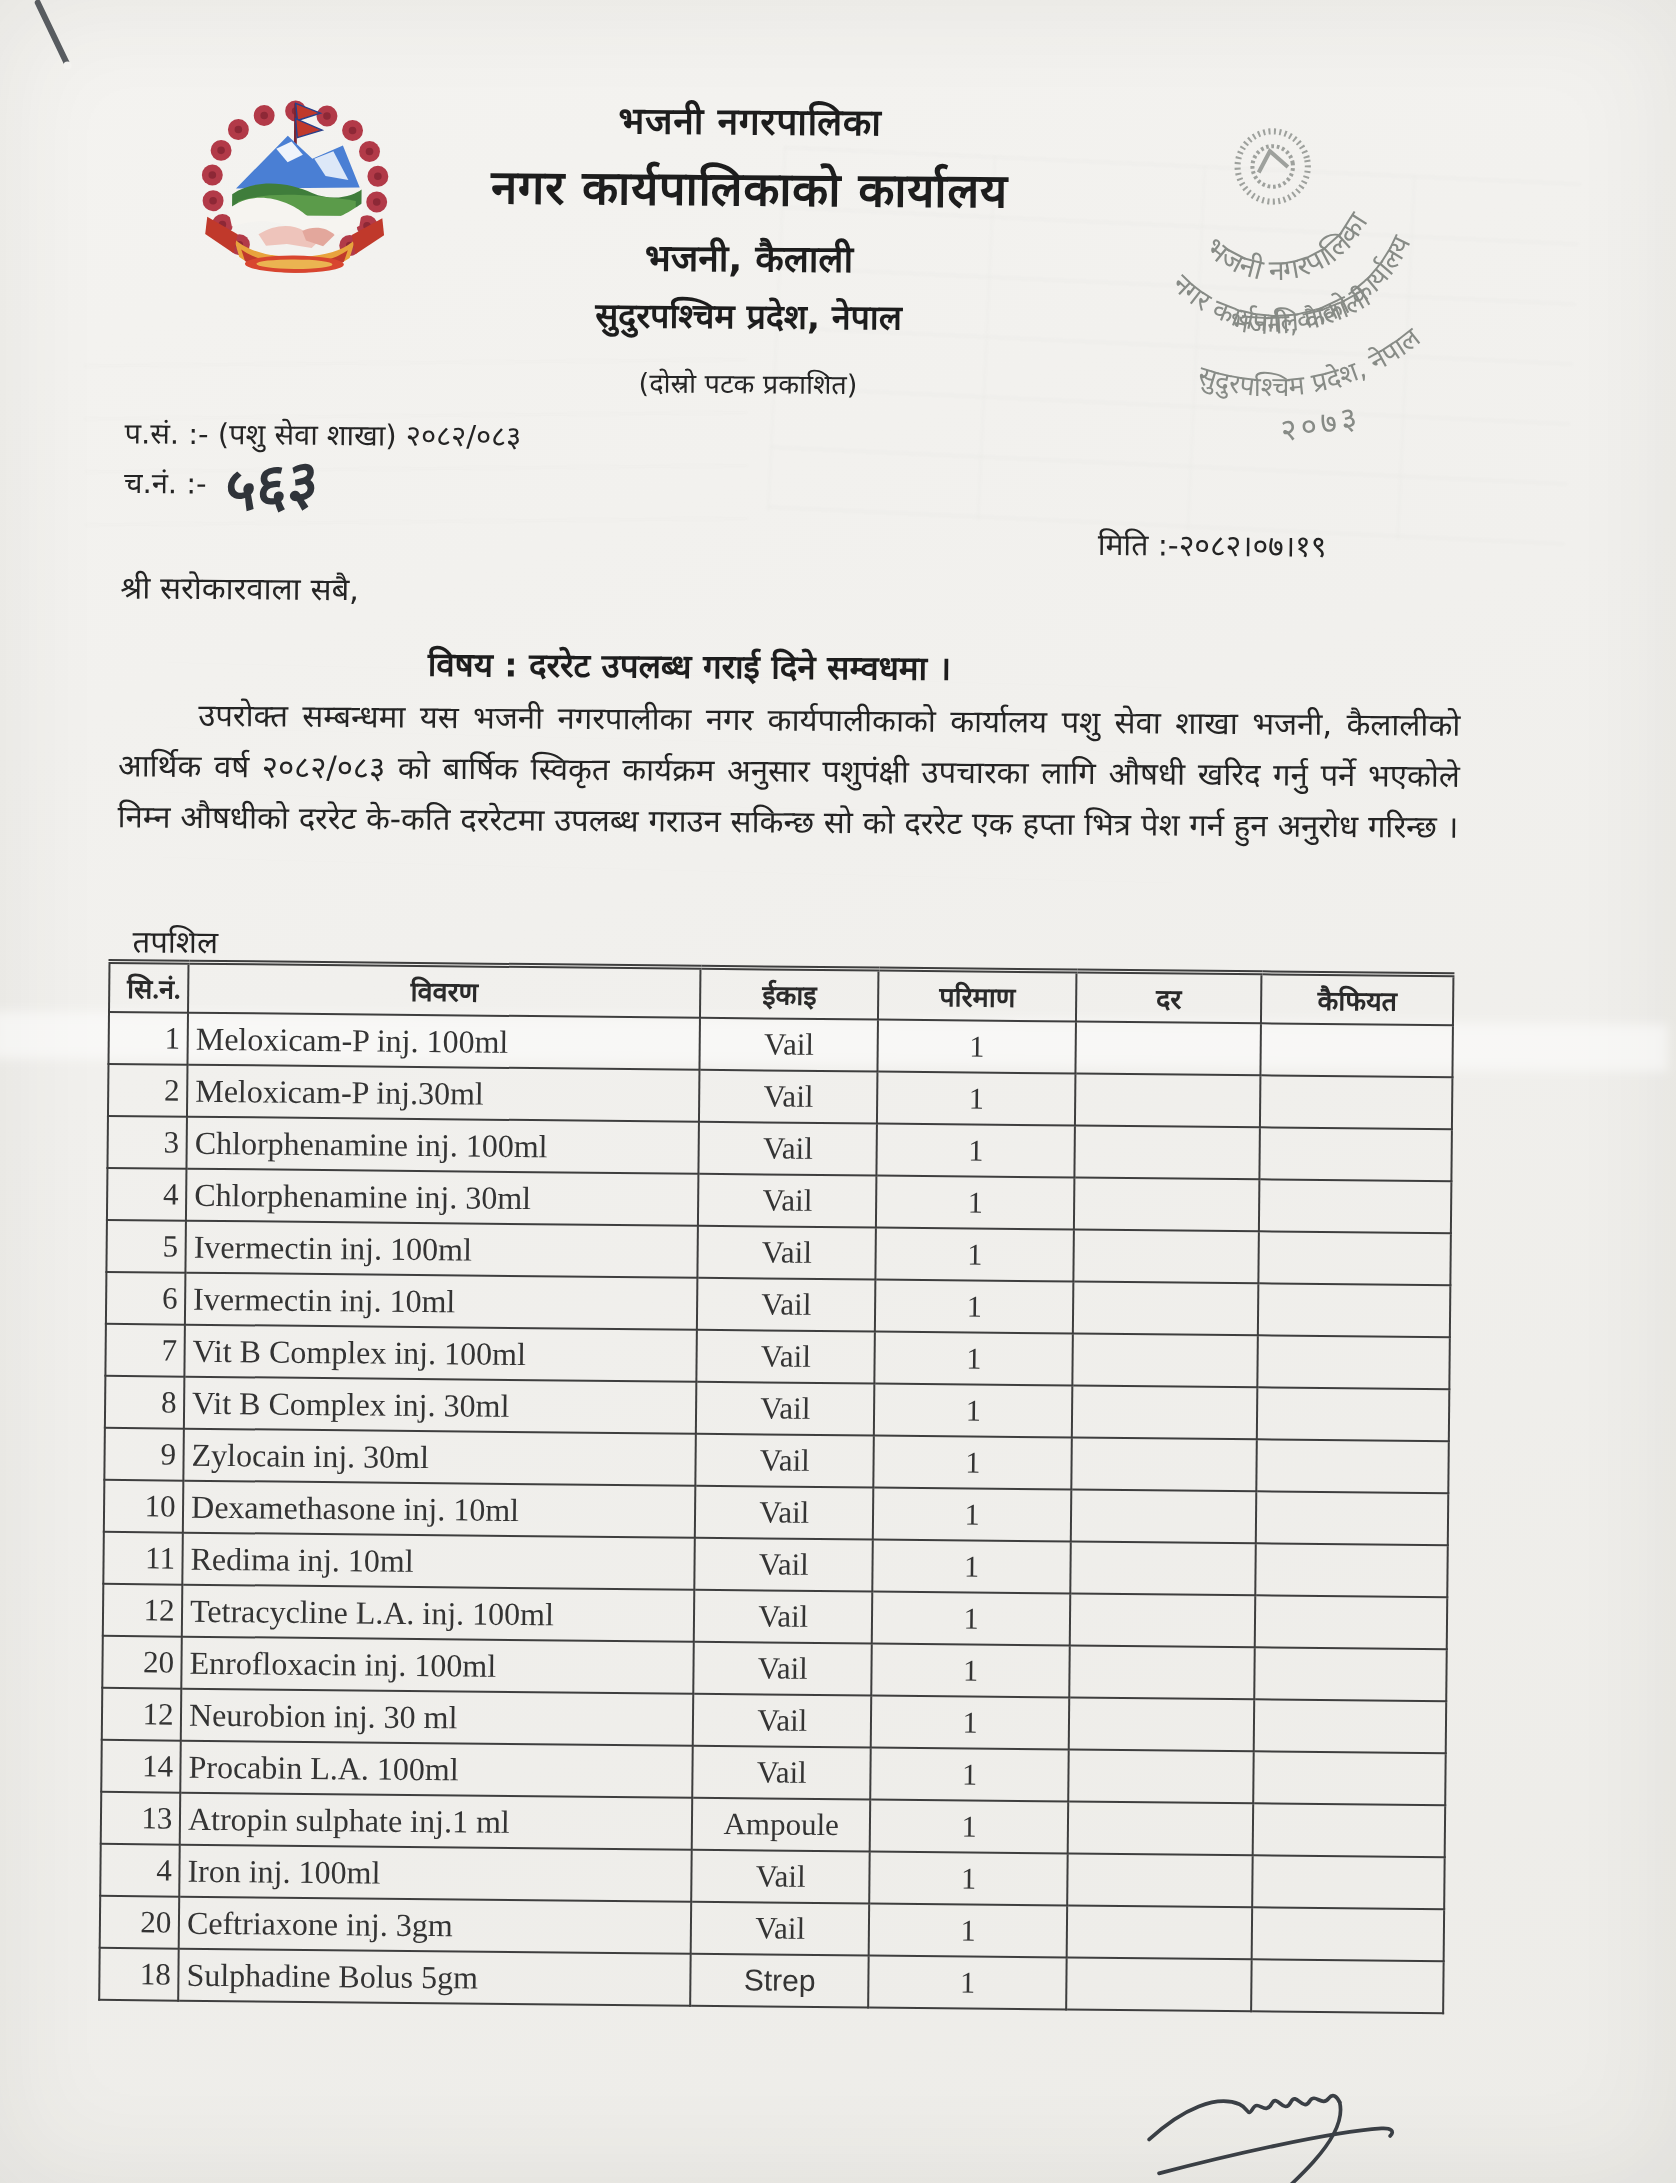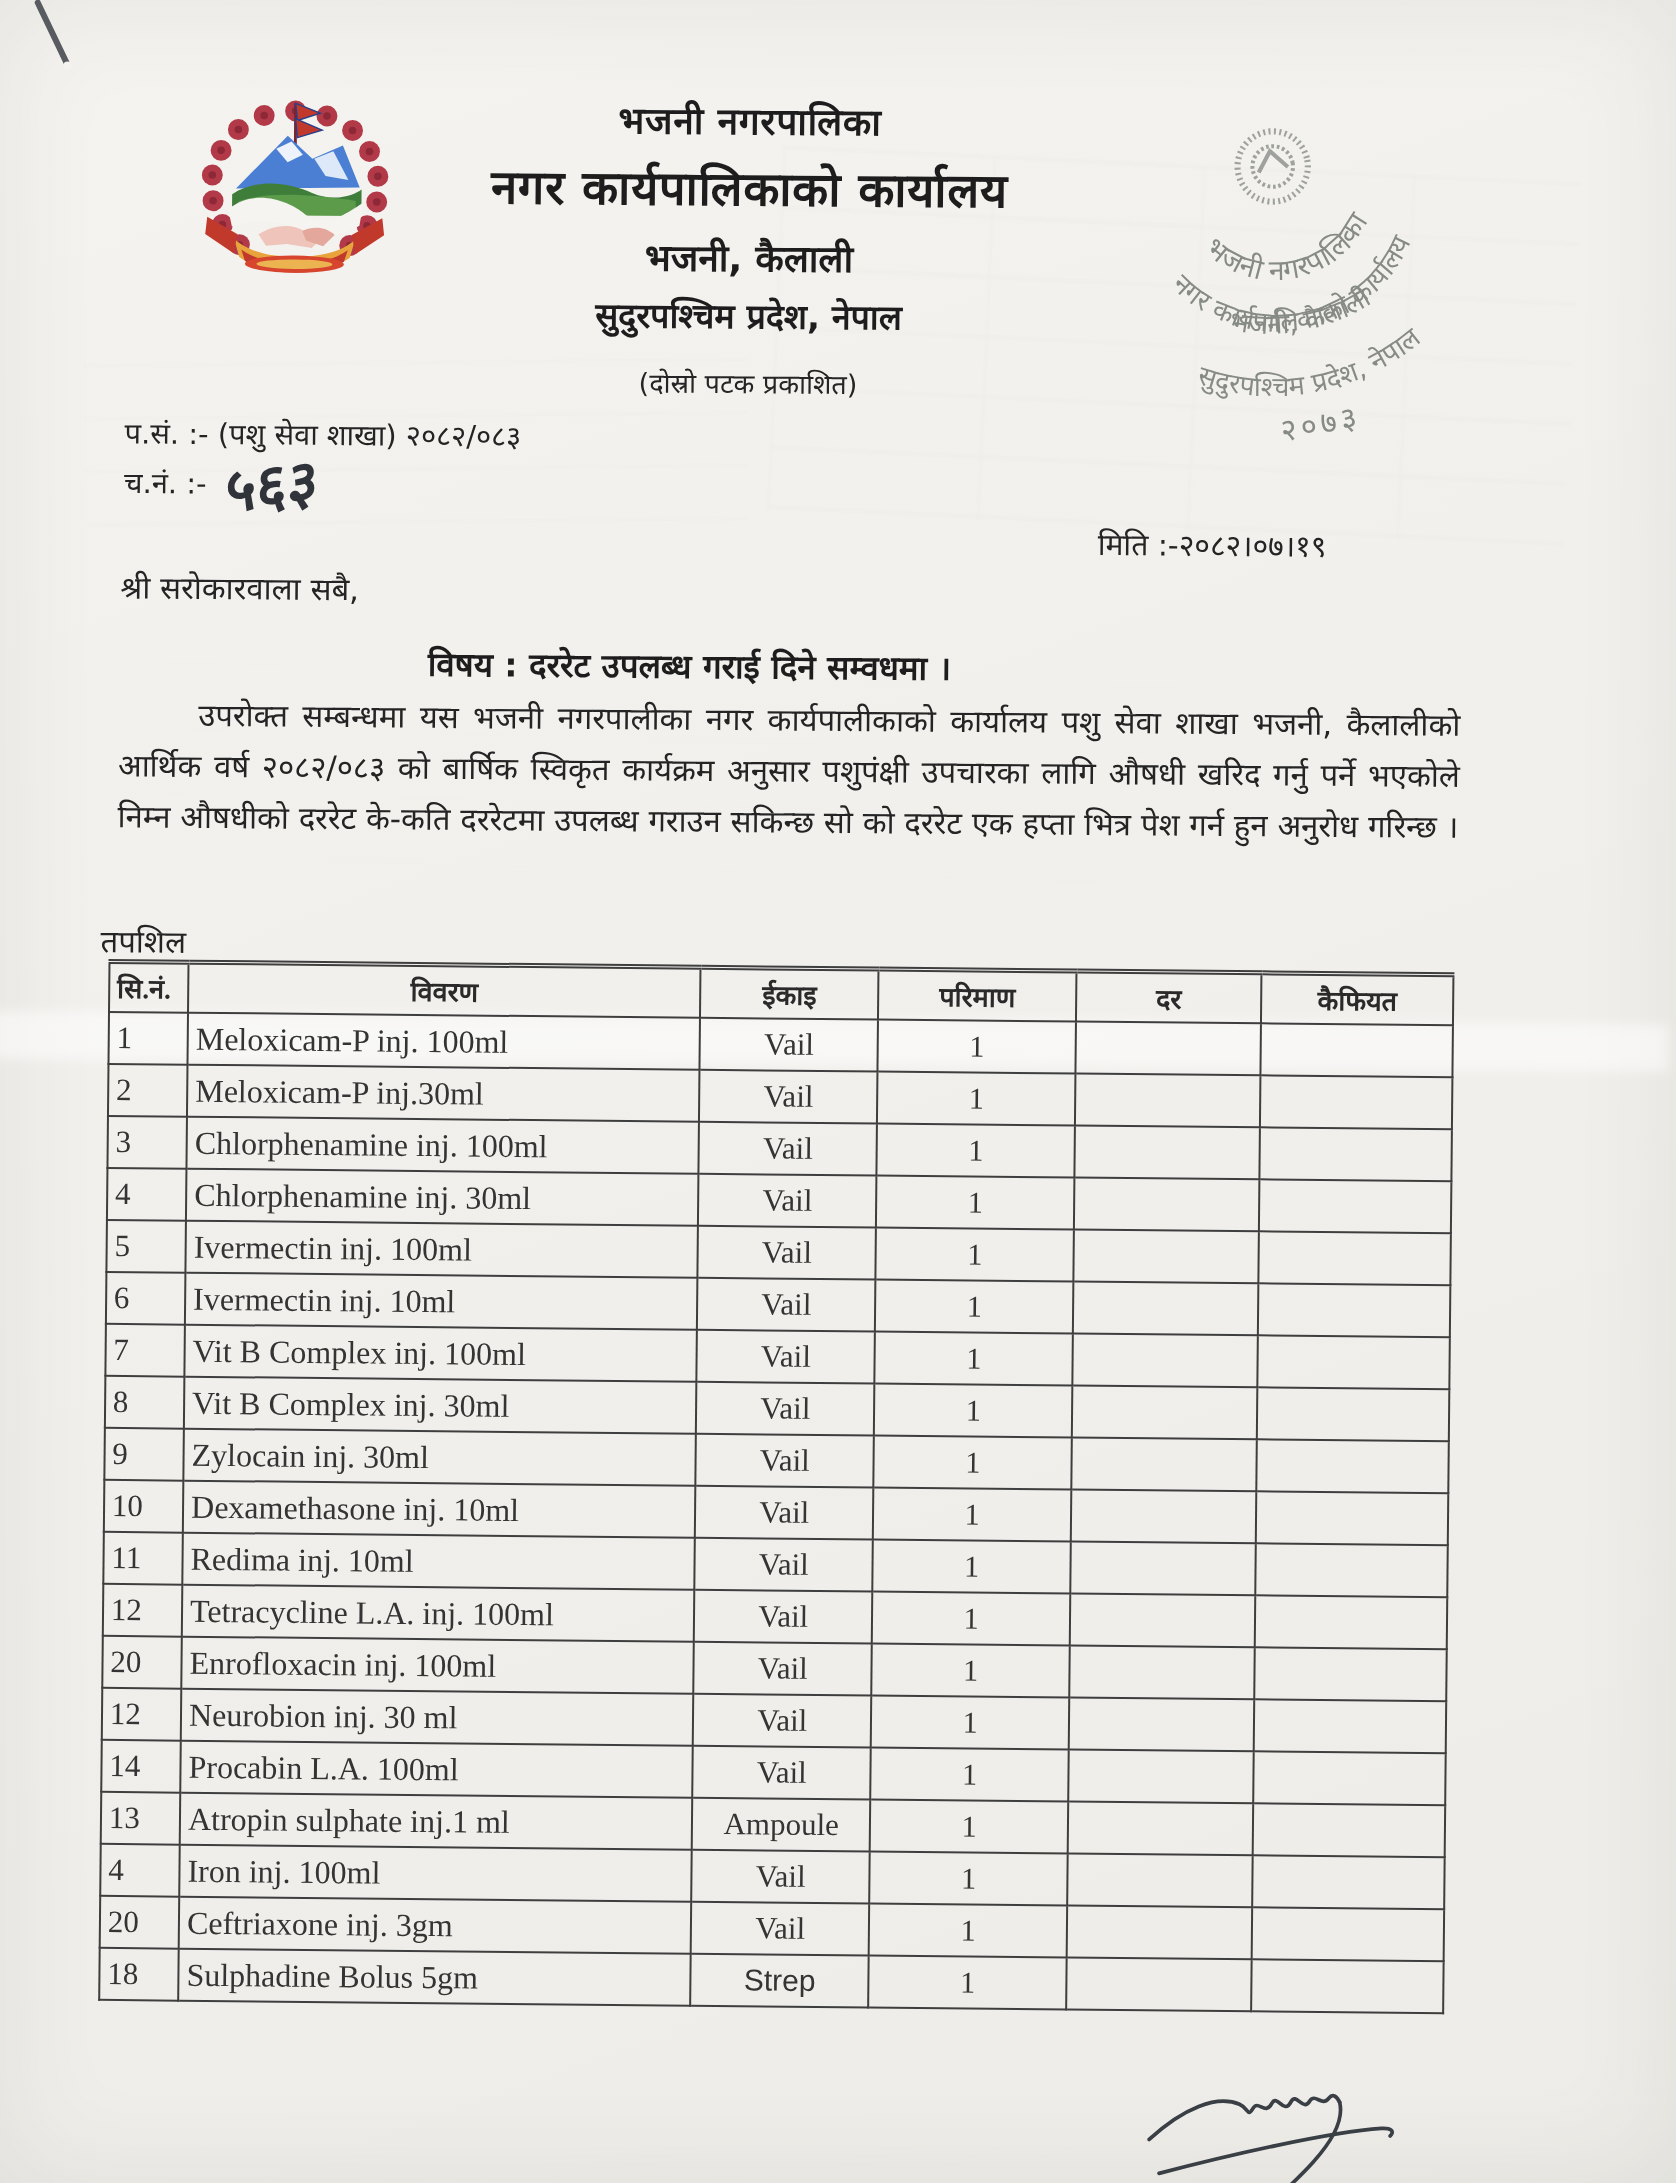--- a/index.html
+++ b/index.html
@@ -41,30 +41,30 @@
   .refline{left:128px;top:418px;font-size:29px;color:#242424;}
   .chline{left:128px;top:467px;font-size:29px;color:#242424;}
   .chval{display:inline-block;font-size:60px;line-height:47px;vertical-align:middle;
     transform:rotate(-7deg) skewX(-9deg);margin-left:9.5px;color:#30343a;font-weight:bold;}
   .miti{left:1102px;top:521px;font-size:30px;color:#242424;}
   .addressee{left:125px;top:571px;font-size:31px;color:#242424;}
 
   .subject{left:433px;top:644px;width:838px;font-size:33px;font-weight:bold;color:#1d1d1d;}
   .body-par{left:124px;top:695px;width:1342px;font-size:31px;line-height:51px;color:#242424;
     text-align:justify;text-indent:80px;}
-  .tapasil{left:108px;top:925px;font-size:31px;color:#242424;}
+  .tapasil{left:140px;top:925px;font-size:31px;color:#242424;}
 
   
   .med-table{position:absolute;left:115px;top:966px;width:1346px;border-collapse:collapse;
     transform:rotate(.12deg);}
   .med-table th,.med-table td{border:2px solid #3e3e3e;padding:0 6.8px;}
   .med-table thead th{border-top:5.4px double #3e3e3e;font-size:27px;font-weight:bold;
     color:#2a2a2a;height:47px;}
   .med-table td{height:50px;color:#343434;}
-  .td-sn{width:65px;text-align:left;font-size:31px;font-family:"Liberation Serif","DejaVu Serif",serif;}
+  .td-sn{width:65px;text-align:right;font-size:31px;font-family:"Liberation Serif","DejaVu Serif",serif;}
   .td-desc{width:534px;font-size:32px;font-family:"Liberation Serif","DejaVu Serif",serif;padding-left:26px;}
   .td-unit{width:169px;text-align:center;font-size:31px;font-family:"Liberation Serif","DejaVu Serif",serif;}
   .td-qty{width:196px;text-align:center;font-size:30px;font-family:"Liberation Serif","DejaVu Serif",serif;}
   .td-rate{width:189px;}
   .td-rem{width:189px;}
   .unit-sans{font-family:"Liberation Sans","DejaVu Sans",sans-serif !important;font-size:30px;}
 
   .stamp{left:1092px;top:98px;width:392px;height:345px;transform:rotate(-11deg);opacity:.85;}
   .staple{left:27px;top:0;width:81px;height:81px;}
   .signature{left:1149px;top:2032px;width:325px;height:176px;}

